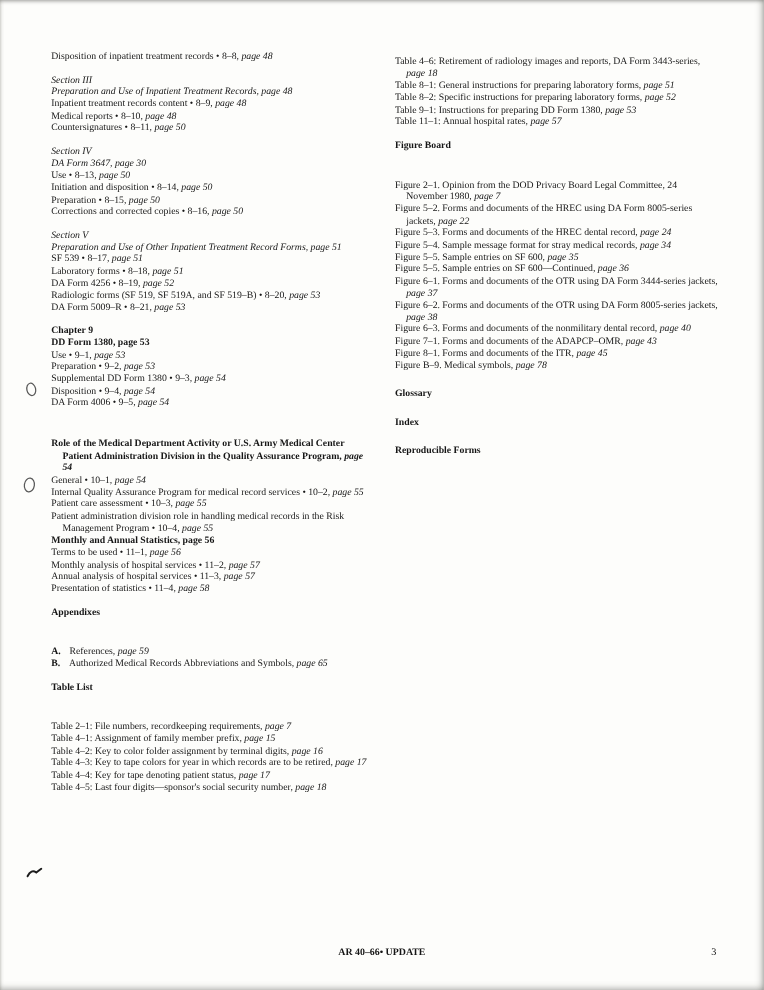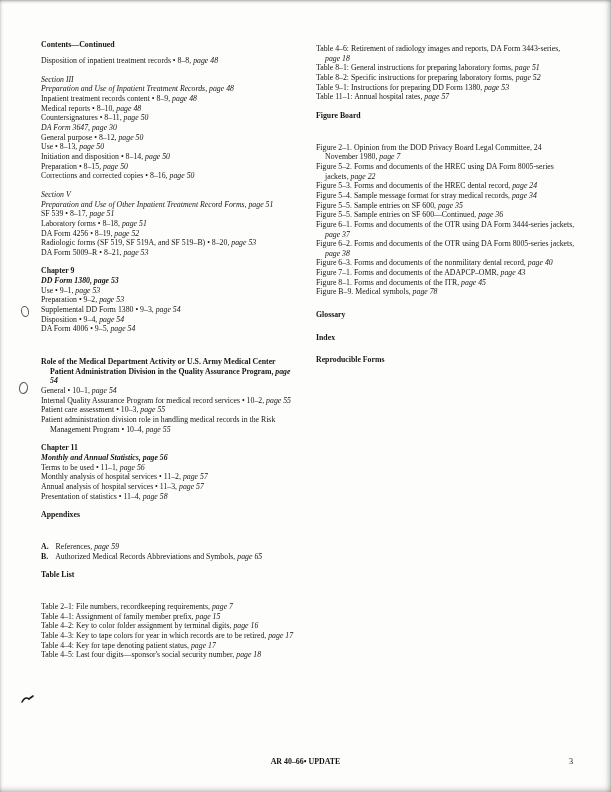--- a/index.html
+++ b/index.html
@@ -21,21 +21,21 @@
   .columns { position: absolute; top: 40px; left: 41px; display: flex; gap: 19px; }
   .col-left  { width: 256px; }
   .col-right { width: 260px; padding-top: 4px; }
 
   .contents-header { font-weight: 700; font-size: 7.9px; margin-bottom: 7px; }
 
   .toc-line { font-size: 7.8px; line-height: 1.24; padding-left: 9px; text-indent: -9px; }
   .s-entry { }
   .s-italic { font-style: italic; }
   .s-bold { font-weight: 700; margin-top: 23px; }
-  .s-bolditalic { font-weight: 700; font-style: italic; }
+  .s-bolditalic { font-weight: 700; }
   .gap    { margin-top: 9px; }
   .gap2   { margin-top: 13px; }
   .gap-sm { margin-top: 22px; }
   .pageref { font-style: italic; }
   .prefix { font-weight: 700; }
   .prefix:not(:empty) { margin-right: 7px; }
 
   .footer { position: absolute; left: 0; bottom: 26px; width: 100%; text-align: center; font-size: 7.9px; font-weight: 700; }
   .footer .pg { position: absolute; right: 38px; bottom: 0; font-weight: 400; font-size: 8.2px; }
 
@@ -44,30 +44,29 @@
   .ring2 { left: 19px; top: 382px; width: 9px;  height: 12px; transform: rotate(8deg); }
   .pen-mark { position: absolute; left: 21px; top: 692px; }
 </style>
 </head>
 <body>
 
 <div class="page">
 
   <div class="columns">
     <div class="col-left">
-      <div class="contents-header">Contents—Continued</div>
       <div>
           <div class="toc-line s-entry"><span class="prefix"></span><span>Disposition of inpatient treatment records • 8–8,</span><span class="pageref"> page 48</span></div>
           <div class="toc-line s-italic gap"><span class="prefix"></span><span>Section III</span><span class="pageref"></span></div>
           <div class="toc-line s-italic"><span class="prefix"></span><span>Preparation and Use of Inpatient Treatment Records, page 48</span><span class="pageref"></span></div>
           <div class="toc-line s-entry"><span class="prefix"></span><span>Inpatient treatment records content • 8–9,</span><span class="pageref"> page 48</span></div>
           <div class="toc-line s-entry"><span class="prefix"></span><span>Medical reports • 8–10,</span><span class="pageref"> page 48</span></div>
           <div class="toc-line s-entry"><span class="prefix"></span><span>Countersignatures • 8–11,</span><span class="pageref"> page 50</span></div>
+          <div class="toc-line s-italic gap"><span class="prefix"></span><span>Section IV</span><span class="pageref"></span></div>
           <div class="toc-line s-italic"><span class="prefix"></span><span>DA Form 3647, page 30</span><span class="pageref"></span></div>
-          <div class="toc-line s-entry"><span class="prefix"></span><span>General purpose • 8–12,</span><span class="pageref"> page 50</span></div>
           <div class="toc-line s-entry"><span class="prefix"></span><span>Use • 8–13,</span><span class="pageref"> page 50</span></div>
           <div class="toc-line s-entry"><span class="prefix"></span><span>Initiation and disposition • 8–14,</span><span class="pageref"> page 50</span></div>
           <div class="toc-line s-entry"><span class="prefix"></span><span>Preparation • 8–15,</span><span class="pageref"> page 50</span></div>
           <div class="toc-line s-entry"><span class="prefix"></span><span>Corrections and corrected copies • 8–16,</span><span class="pageref"> page 50</span></div>
           <div class="toc-line s-italic gap"><span class="prefix"></span><span>Section V</span><span class="pageref"></span></div>
           <div class="toc-line s-italic"><span class="prefix"></span><span>Preparation and Use of Other Inpatient Treatment Record Forms, page 51</span><span class="pageref"></span></div>
           <div class="toc-line s-entry"><span class="prefix"></span><span>SF 539 • 8–17,</span><span class="pageref"> page 51</span></div>
           <div class="toc-line s-entry"><span class="prefix"></span><span>Laboratory forms • 8–18,</span><span class="pageref"> page 51</span></div>
           <div class="toc-line s-entry"><span class="prefix"></span><span>DA Form 4256 • 8–19,</span><span class="pageref"> page 52</span></div>
           <div class="toc-line s-entry"><span class="prefix"></span><span>Radiologic forms (SF 519, SF 519A, and SF 519–B) • 8–20,</span><span class="pageref"> page 53</span></div>
@@ -77,21 +76,20 @@
           <div class="toc-line s-entry"><span class="prefix"></span><span>Use • 9–1,</span><span class="pageref"> page 53</span></div>
           <div class="toc-line s-entry"><span class="prefix"></span><span>Preparation • 9–2,</span><span class="pageref"> page 53</span></div>
           <div class="toc-line s-entry"><span class="prefix"></span><span>Supplemental DD Form 1380 • 9–3,</span><span class="pageref"> page 54</span></div>
           <div class="toc-line s-entry"><span class="prefix"></span><span>Disposition • 9–4,</span><span class="pageref"> page 54</span></div>
           <div class="toc-line s-entry"><span class="prefix"></span><span>DA Form 4006 • 9–5,</span><span class="pageref"> page 54</span></div>
           <div class="toc-line s-bold"><span class="prefix"></span><span>Role of the Medical Department Activity or U.S. Army Medical Center Patient Administration Division in the Quality Assurance Program,</span><span class="pageref"> page 54</span></div>
           <div class="toc-line s-entry"><span class="prefix"></span><span>General • 10–1,</span><span class="pageref"> page 54</span></div>
           <div class="toc-line s-entry"><span class="prefix"></span><span>Internal Quality Assurance Program for medical record services • 10–2,</span><span class="pageref"> page 55</span></div>
           <div class="toc-line s-entry"><span class="prefix"></span><span>Patient care assessment • 10–3,</span><span class="pageref"> page 55</span></div>
           <div class="toc-line s-entry"><span class="prefix"></span><span>Patient administration division role in handling medical records in the Risk Management Program • 10–4,</span><span class="pageref"> page 55</span></div>
-          <div class="toc-line s-bold gap"><span class="prefix"></span><span>Chapter 11</span><span class="pageref"></span></div>
           <div class="toc-line s-bolditalic"><span class="prefix"></span><span>Monthly and Annual Statistics, page 56</span><span class="pageref"></span></div>
           <div class="toc-line s-entry"><span class="prefix"></span><span>Terms to be used • 11–1,</span><span class="pageref"> page 56</span></div>
           <div class="toc-line s-entry"><span class="prefix"></span><span>Monthly analysis of hospital services • 11–2,</span><span class="pageref"> page 57</span></div>
           <div class="toc-line s-entry"><span class="prefix"></span><span>Annual analysis of hospital services • 11–3,</span><span class="pageref"> page 57</span></div>
           <div class="toc-line s-entry"><span class="prefix"></span><span>Presentation of statistics • 11–4,</span><span class="pageref"> page 58</span></div>
           <div class="toc-line s-bold gap"><span class="prefix"></span><span>Appendixes</span><span class="pageref"></span></div>
           <div class="toc-line s-entry gap-sm"><span class="prefix">A.</span><span>References,</span><span class="pageref"> page 59</span></div>
           <div class="toc-line s-entry"><span class="prefix">B.</span><span>Authorized Medical Records Abbreviations and Symbols,</span><span class="pageref"> page 65</span></div>
           <div class="toc-line s-bold gap"><span class="prefix"></span><span>Table List</span><span class="pageref"></span></div>
           <div class="toc-line s-entry gap-sm"><span class="prefix"></span><span>Table 2–1: File numbers, recordkeeping requirements,</span><span class="pageref"> page 7</span></div>

